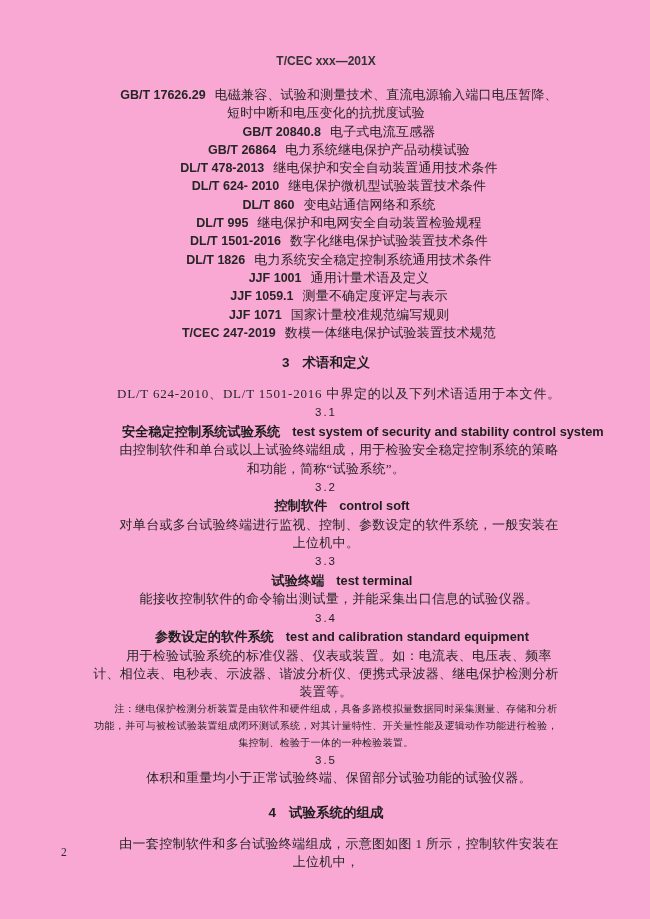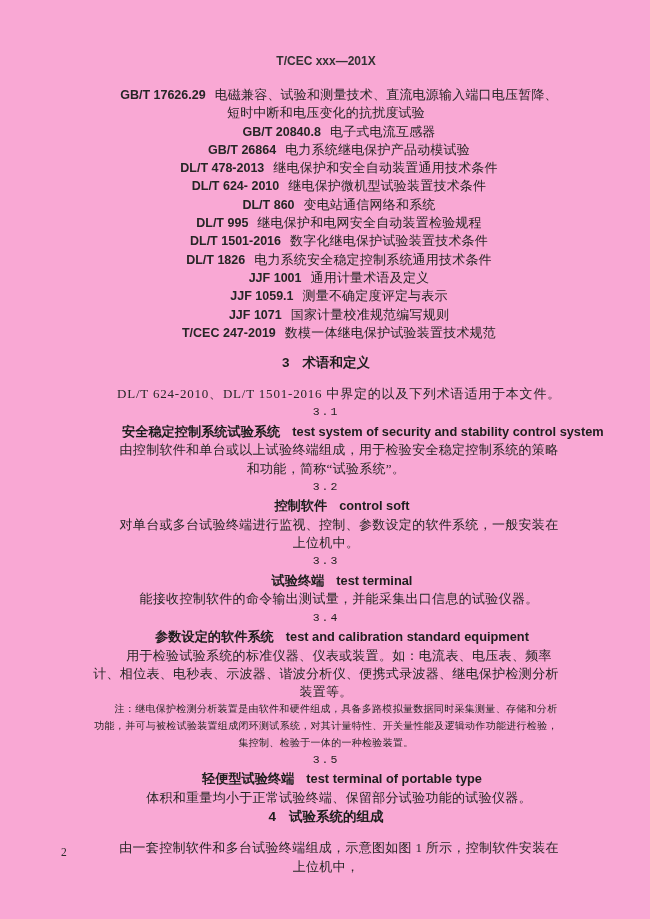--- a/index.html
+++ b/index.html
@@ -47,33 +47,33 @@
   .ref-title { padding-left: 9px; }
   
   .section-heading {
     font-family: "Liberation Sans", sans-serif;
     font-weight: 700;
     font-size: 13.5px;
     line-height: 20px;
     color: #1e1e1e;
   }
   .heading-3 { margin-top: 11px; }
-  .heading-4 { }
+  .heading-4 { margin-top: 15px; }
   .section-heading .sec-num { display: inline-block; margin-right: 13px; }
   
   .intro {
     margin-top: 12px;
     font-size: 13px;
     line-height: 18.3px;
     text-indent: 2em;
     letter-spacing: 0.8px;
   }
   
   .term-num {
-    font-family: Liberation Mono, monospace;
+    font-family: Liberation Sans, sans-serif;
     font-size: 11.5px;
     line-height: 18.3px;
     letter-spacing: 2px;
     color: #1e1e1e;
   }
   .term-line {
     line-height: 18.6px;
     text-indent: 2em;
     white-space: nowrap;
   }
@@ -165,21 +165,20 @@
 
     <div class="term">
       <p class="term-num">3.4</p>
       <p class="term-line"><span class="term-zh">参数设定的软件系统</span><span class="term-en">test and calibration standard equipment</span></p>
       <p class="term-def">用于检验试验系统的标准仪器、仪表或装置。如：电流表、电压表、频率计、相位表、电秒表、示波器、谐波分析仪、便携式录波器、继电保护检测分析装置等。</p>
       <p class="term-note">注：继电保护检测分析装置是由软件和硬件组成，具备多路模拟量数据同时采集测量、存储和分析功能，并可与被检试验装置组成闭环测试系统，对其计量特性、开关量性能及逻辑动作功能进行检验，集控制、检验于一体的一种检验装置。</p>
     </div>
 
     <div class="term">
       <p class="term-num">3.5</p>
-      <p class="term-line"><span class="term-zh">轻便型试验终端</span><span class="term-en">test terminal of portable type</span></p>
       <p class="term-def">体积和重量均小于正常试验终端、保留部分试验功能的试验仪器。</p>
     </div>
 
     <h2 class="section-heading heading-4"><span class="sec-num">4</span><span>试验系统的组成</span></h2>
 
     <p class="body-para">由一套控制软件和多台试验终端组成，示意图如图 1 所示，控制软件安装在上位机中，</p>
 
   </div>
 
   <div class="page-number">2</div>

